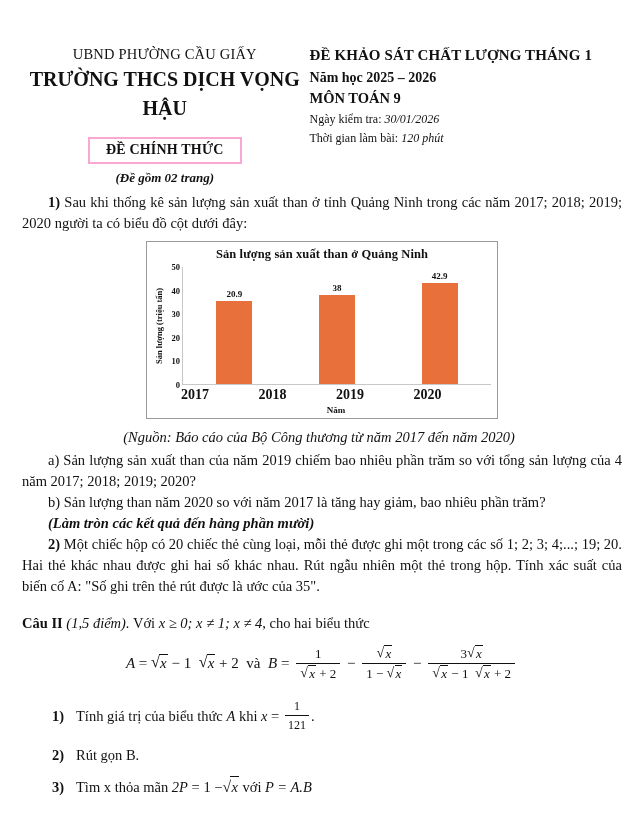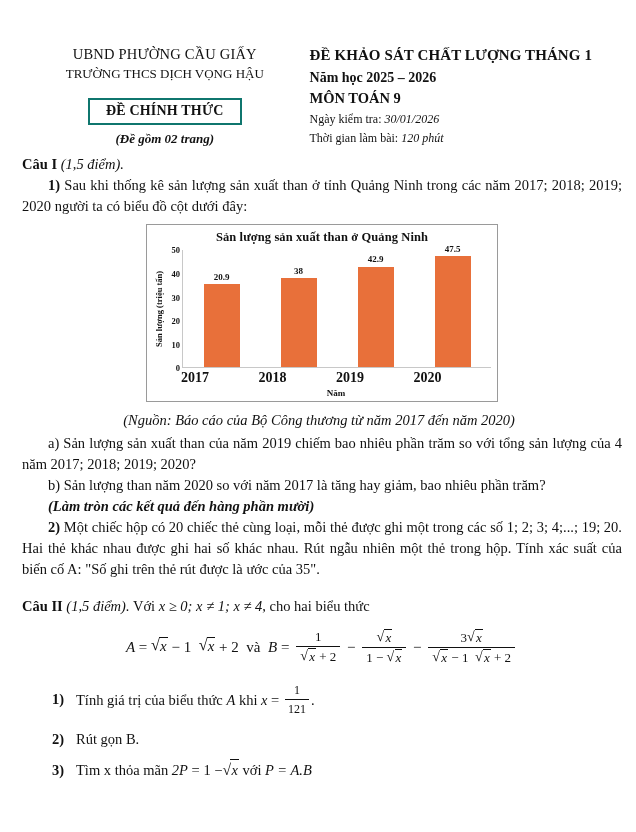--- a/index.html
+++ b/index.html
@@ -35,22 +35,22 @@
   }
   .header-right {
     width: 53%;
   }
   .hl-1 {
     font-size: 14.5px;
     letter-spacing: .2px;
     line-height: 1.45;
   }
   .hl-2 {
-    font-size: 13px;
-    font-weight: normal;
+    font-size: 20px;
+    font-weight: bold;
     line-height: 1.45;
   }
   .hr-1 {
     font-size: 15px;
     font-weight: bold;
     line-height: 1.5;
     letter-spacing: .1px;
   }
   .hr-2 {
     font-size: 14px;
@@ -65,21 +65,21 @@
   .hr-line {
     font-size: 12px;
     line-height: 1.6;
   }
   .hr-line i {
     font-style: italic;
   }
 
   .exam-box {
     display: inline-block;
-    border: 2px solid #0f766e;
+    border: 2px solid #f9a8d4;
     padding: 3px 16px 4px 16px;
     font-size: 14px;
     font-weight: bold;
     margin-top: 14px;
     letter-spacing: .2px;
   }
   .pages-note {
     font-size: 13px;
     font-style: italic;
     font-weight: bold;
@@ -293,24 +293,20 @@
       </div>
       <div class="hr-line">
         <span>Thời gian làm bài:</span>
         <i>120 phút</i>
       </div>
     </div>
   </div>
 
   <div class="body-wrap">
 
-    <p class="t">
-      <span class="b">Câu I</span>
-      <span class="i">(1,5 điểm).</span>
-    </p>
 
     <p class="t indent">
       <span class="b">1)</span>
       <span>Sau khi thống kê sản lượng sản xuất than ở tỉnh Quảng Ninh trong các năm 2017; 2018; 2019; 2020 người ta có biểu đồ cột dưới đây:</span>
     </p>
 
     <div class="chart-outer">
       <div class="chart-title">Sản lượng sản xuất than ở Quảng Ninh</div>
       <div class="chart-body">
         <div class="y-axis-title">Sản lượng (triệu tấn)</div>
@@ -328,24 +324,20 @@
             <div class="bar" style="height:71%"></div>
           </div>
           <div class="bar-slot">
             <div class="bar-label" style="bottom:78%">38</div>
             <div class="bar" style="height:76%"></div>
           </div>
           <div class="bar-slot">
             <div class="bar-label" style="bottom:88%">42.9</div>
             <div class="bar" style="height:86%"></div>
           </div>
-          <div class="bar-slot">
-            <div class="bar-label" style="bottom:97%">47.5</div>
-            <div class="bar" style="height:95%"></div>
-          </div>
         </div>
       </div>
       <div class="x-labels">
         <div>2017</div>
         <div>2018</div>
         <div>2019</div>
         <div>2020</div>
       </div>
       <div class="x-axis-title">Năm</div>
     </div>

